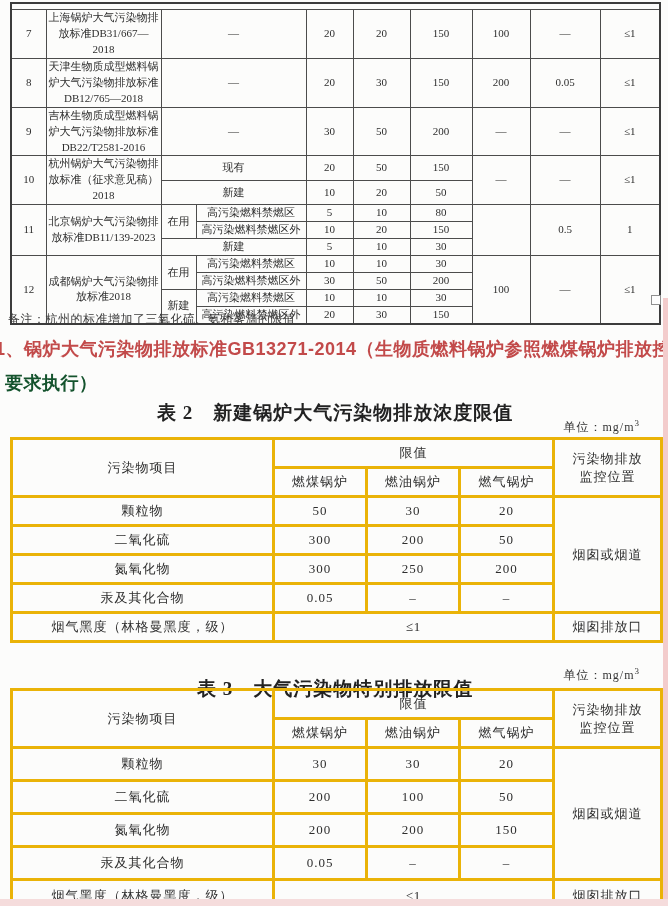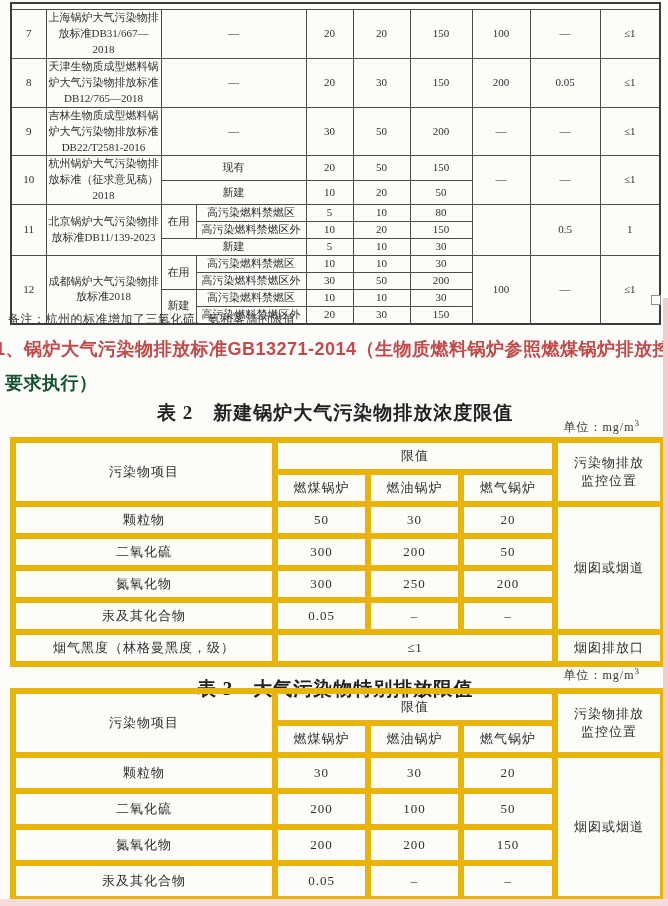--- a/index.html
+++ b/index.html
@@ -26,21 +26,21 @@
            font-weight:bold;font-size:18px;letter-spacing:.5px;white-space:nowrap;}
   .heading.l1{left:-5px;top:337px;}
   .heading.l2{left:5px;top:371px;}
 
   
   .tbl-title{left:10px;width:650px;text-align:center;font-weight:bold;
              font-size:19px;letter-spacing:1px;color:#222;}
   .unit{right:28px;font-size:12px;color:#333;letter-spacing:1px;}
   .unit sup{font-size:9px;}
   .lim{left:10px;width:650px;font-size:13px;border:2px solid #3c3c3c;}
-  .lim td{border:6px solid #eab308;text-align:center;vertical-align:middle;
+  .lim td{border:3px solid #eab308;text-align:center;vertical-align:middle;
           letter-spacing:1px;padding:0 2px;}
   .lim td.hd{height:26px;}
   .t2 td.dt{height:26px;}
   .t3 td.dt{height:30px;}
 
   
   .strip-right{right:0;top:298px;width:5px;height:608px;background:#f3cccc;}
   .strip-bottom{left:0;top:899px;width:668px;height:7px;background:#f5dcdc;}
   .handle{left:651px;top:295px;width:8px;height:8px;border:1px solid #8f8f8f;background:#fdfdfd;}
 </style>

